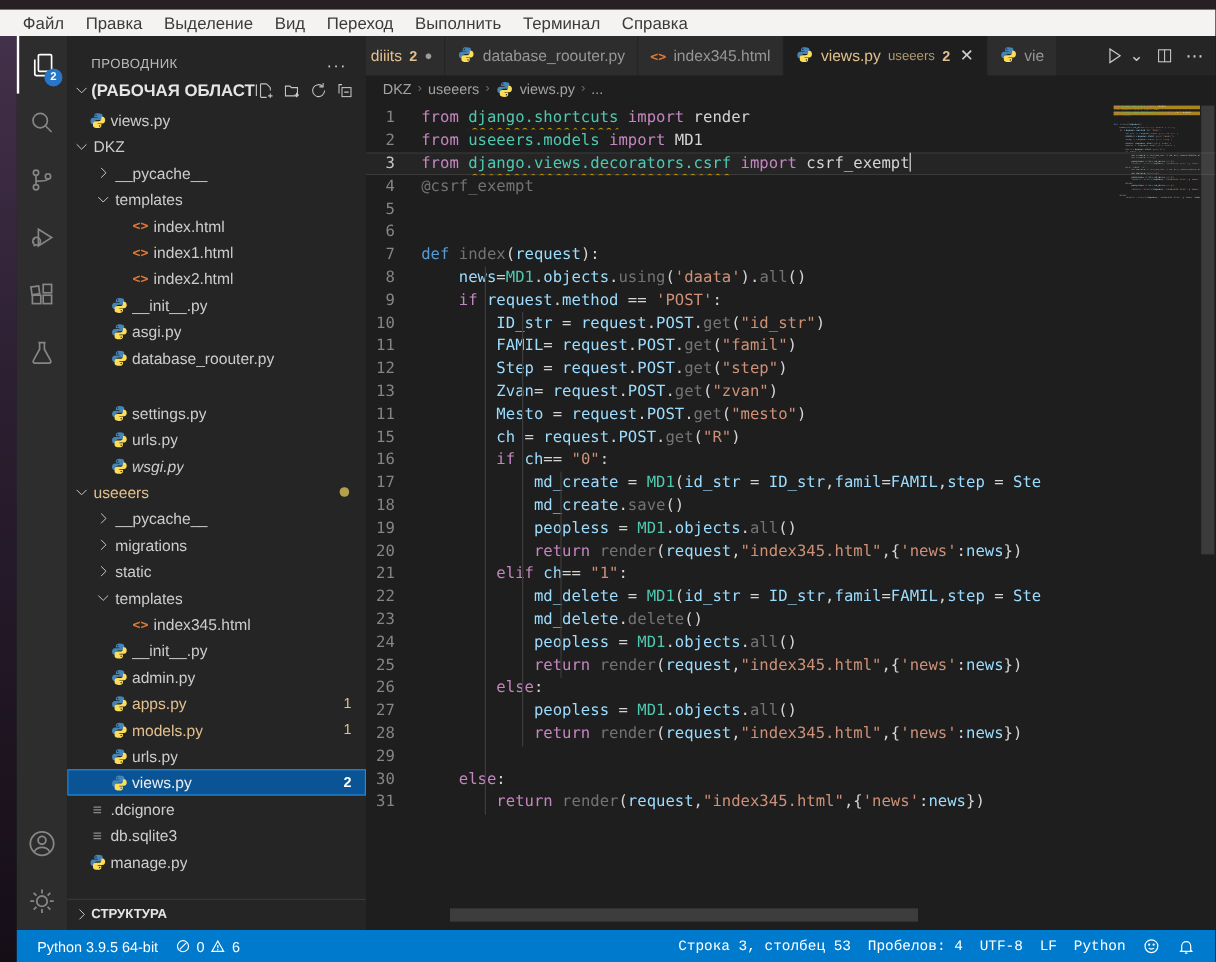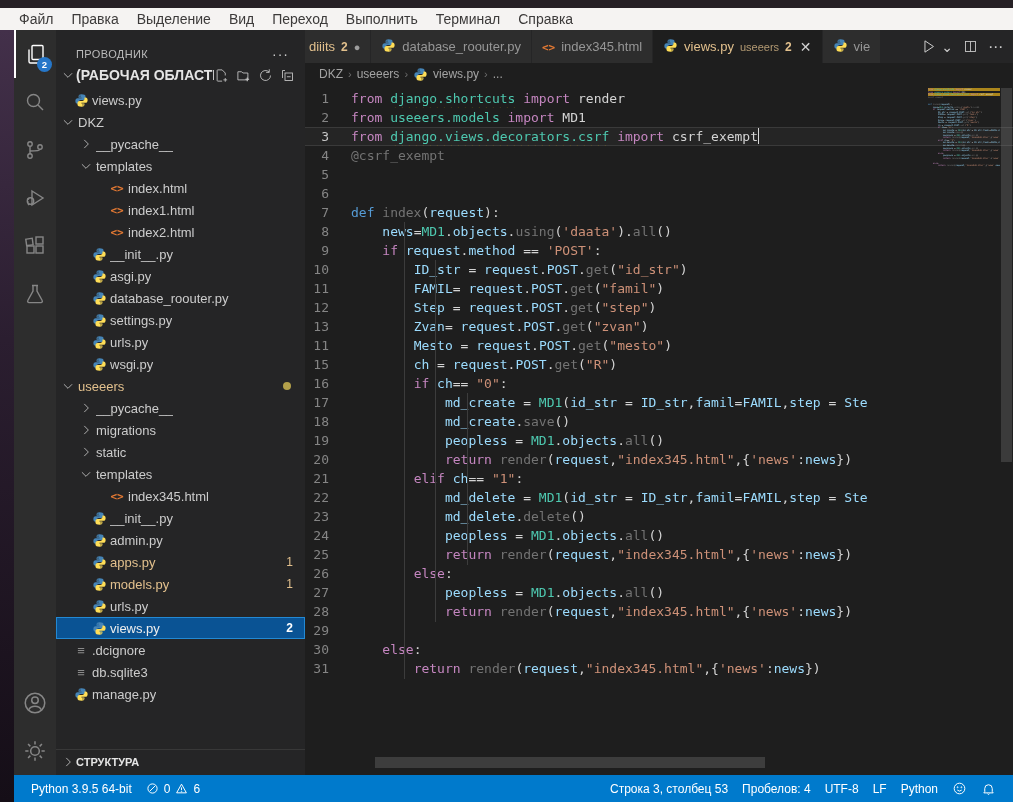--- a/index.html
+++ b/index.html
@@ -100,21 +100,21 @@
              white-space:pre; overflow:hidden; }
   .mm-line.hl { background:#ab861c; }
   .vscroll { position:absolute; top:58px; right:1px; width:11px; height:374px; background:rgba(121,121,121,.32); }
   .hscroll { position:absolute; bottom:7px; left:70px; width:390px; height:11px; background:rgba(121,121,121,.35); }
 
   
   .statusbar { position:absolute; left:14px; top:775px; width:999px; height:27px; background:#0e7ad3;
                background:#007acc; color:#ffffff; display:flex; align-items:center; font-size:12px;
                padding:0 10px; }
   .st-item { padding:0 7px; display:flex; align-items:center; gap:5px; cursor:pointer; white-space:nowrap; }
-  .st-right { margin-left:auto; display:flex; align-items:center; }
+  .st-right { margin-left:auto; display:flex; align-items:center;font-family:Liberation Mono, monospace; }
   .st-item svg { display:block; }
 </style>
 </head>
 <body>
 
 <div id="window">
   <div class="top-strip"></div>
   <div class="menubar">
       <span class="menu-item">Файл</span>
       <span class="menu-item">Правка</span>
@@ -324,41 +324,41 @@
         <div class="tree-row" style="padding-left: 34px;">
           <span class="ficon">
             <svg width="15" height="15" viewBox="0 0 24 24">
               <path fill="#4584b6" d="M11.9 2c-2.9 0-4.6 1.3-4.6 3.1v2.3h4.8v0.9H5.6C3.7 8.3 2.2 10 2.2 12.6c0 2.7 1.3 4.4 3.3 4.4h1.7v-2.3c0-2 1.7-3.5 3.6-3.5h4.5c1.7 0 3.1-1.4 3.1-3.1V5.1C18.4 3.2 16 2 11.9 2.05 9.4 2 11.9 2 11.9 2zM9.6 3.9a1 1 0 1 1 0 2 1 1 0 0 1 0-2z"></path>
               <path fill="#ffde57" d="M12.1 22c2.9 0 4.6-1.3 4.6-3.1v-2.3h-4.8v-0.9h6.5c1.9 0 3.4-1.7 3.4-4.3 0-2.7-1.3-4.4-3.3-4.4h-1.7v2.3c0 2-1.7 3.5-3.6 3.5H8.7c-1.7 0-3.1 1.4-3.1 3.1v3C5.6 20.8 8 22 12.1 22zm2.3-1.9a1 1 0 1 1 0-2 1 1 0 0 1 0 2z"></path>
             </svg>
           </span>
           <span class="lbl">database_roouter.py</span>
           <span class="sp"></span>
         </div>
+        <div class="tree-row" style="padding-left: 34px; margin-top: 24px;">
+          <span class="ficon">
+            <svg width="15" height="15" viewBox="0 0 24 24">
+              <path fill="#4584b6" d="M11.9 2c-2.9 0-4.6 1.3-4.6 3.1v2.3h4.8v0.9H5.6C3.7 8.3 2.2 10 2.2 12.6c0 2.7 1.3 4.4 3.3 4.4h1.7v-2.3c0-2 1.7-3.5 3.6-3.5h4.5c1.7 0 3.1-1.4 3.1-3.1V5.1C18.4 3.2 16 2 11.9 2.05 9.4 2 11.9 2 11.9 2zM9.6 3.9a1 1 0 1 1 0 2 1 1 0 0 1 0-2z"></path>
+              <path fill="#ffde57" d="M12.1 22c2.9 0 4.6-1.3 4.6-3.1v-2.3h-4.8v-0.9h6.5c1.9 0 3.4-1.7 3.4-4.3 0-2.7-1.3-4.4-3.3-4.4h-1.7v2.3c0 2-1.7 3.5-3.6 3.5H8.7c-1.7 0-3.1 1.4-3.1 3.1v3C5.6 20.8 8 22 12.1 22zm2.3-1.9a1 1 0 1 1 0-2 1 1 0 0 1 0 2z"></path>
+            </svg>
+          </span>
+          <span class="lbl">settings.py</span>
+          <span class="sp"></span>
+        </div>
         <div class="tree-row" style="padding-left: 34px;">
           <span class="ficon">
             <svg width="15" height="15" viewBox="0 0 24 24">
               <path fill="#4584b6" d="M11.9 2c-2.9 0-4.6 1.3-4.6 3.1v2.3h4.8v0.9H5.6C3.7 8.3 2.2 10 2.2 12.6c0 2.7 1.3 4.4 3.3 4.4h1.7v-2.3c0-2 1.7-3.5 3.6-3.5h4.5c1.7 0 3.1-1.4 3.1-3.1V5.1C18.4 3.2 16 2 11.9 2.05 9.4 2 11.9 2 11.9 2zM9.6 3.9a1 1 0 1 1 0 2 1 1 0 0 1 0-2z"></path>
               <path fill="#ffde57" d="M12.1 22c2.9 0 4.6-1.3 4.6-3.1v-2.3h-4.8v-0.9h6.5c1.9 0 3.4-1.7 3.4-4.3 0-2.7-1.3-4.4-3.3-4.4h-1.7v2.3c0 2-1.7 3.5-3.6 3.5H8.7c-1.7 0-3.1 1.4-3.1 3.1v3C5.6 20.8 8 22 12.1 22zm2.3-1.9a1 1 0 1 1 0-2 1 1 0 0 1 0 2z"></path>
             </svg>
           </span>
-          <span class="lbl">settings.py</span>
-          <span class="sp"></span>
-        </div>
-        <div class="tree-row" style="padding-left: 34px;">
-          <span class="ficon">
-            <svg width="15" height="15" viewBox="0 0 24 24">
-              <path fill="#4584b6" d="M11.9 2c-2.9 0-4.6 1.3-4.6 3.1v2.3h4.8v0.9H5.6C3.7 8.3 2.2 10 2.2 12.6c0 2.7 1.3 4.4 3.3 4.4h1.7v-2.3c0-2 1.7-3.5 3.6-3.5h4.5c1.7 0 3.1-1.4 3.1-3.1V5.1C18.4 3.2 16 2 11.9 2.05 9.4 2 11.9 2 11.9 2zM9.6 3.9a1 1 0 1 1 0 2 1 1 0 0 1 0-2z"></path>
-              <path fill="#ffde57" d="M12.1 22c2.9 0 4.6-1.3 4.6-3.1v-2.3h-4.8v-0.9h6.5c1.9 0 3.4-1.7 3.4-4.3 0-2.7-1.3-4.4-3.3-4.4h-1.7v2.3c0 2-1.7 3.5-3.6 3.5H8.7c-1.7 0-3.1 1.4-3.1 3.1v3C5.6 20.8 8 22 12.1 22zm2.3-1.9a1 1 0 1 1 0-2 1 1 0 0 1 0 2z"></path>
-            </svg>
-          </span>
           <span class="lbl">urls.py</span>
           <span class="sp"></span>
         </div>
-        <div class="tree-row" style="padding-left: 34px;">
+        <div class="tree-row" style="padding-left: 34px; font-style: italic;">
           <span class="ficon">
             <svg width="15" height="15" viewBox="0 0 24 24">
               <path fill="#4584b6" d="M11.9 2c-2.9 0-4.6 1.3-4.6 3.1v2.3h4.8v0.9H5.6C3.7 8.3 2.2 10 2.2 12.6c0 2.7 1.3 4.4 3.3 4.4h1.7v-2.3c0-2 1.7-3.5 3.6-3.5h4.5c1.7 0 3.1-1.4 3.1-3.1V5.1C18.4 3.2 16 2 11.9 2.05 9.4 2 11.9 2 11.9 2zM9.6 3.9a1 1 0 1 1 0 2 1 1 0 0 1 0-2z"></path>
               <path fill="#ffde57" d="M12.1 22c2.9 0 4.6-1.3 4.6-3.1v-2.3h-4.8v-0.9h6.5c1.9 0 3.4-1.7 3.4-4.3 0-2.7-1.3-4.4-3.3-4.4h-1.7v2.3c0 2-1.7 3.5-3.6 3.5H8.7c-1.7 0-3.1 1.4-3.1 3.1v3C5.6 20.8 8 22 12.1 22zm2.3-1.9a1 1 0 1 1 0-2 1 1 0 0 1 0 2z"></path>
             </svg>
           </span>
           <span class="lbl">wsgi.py</span>
           <span class="sp"></span>
         </div>
         <div class="tree-row mod" style="padding-left: 4px;">

